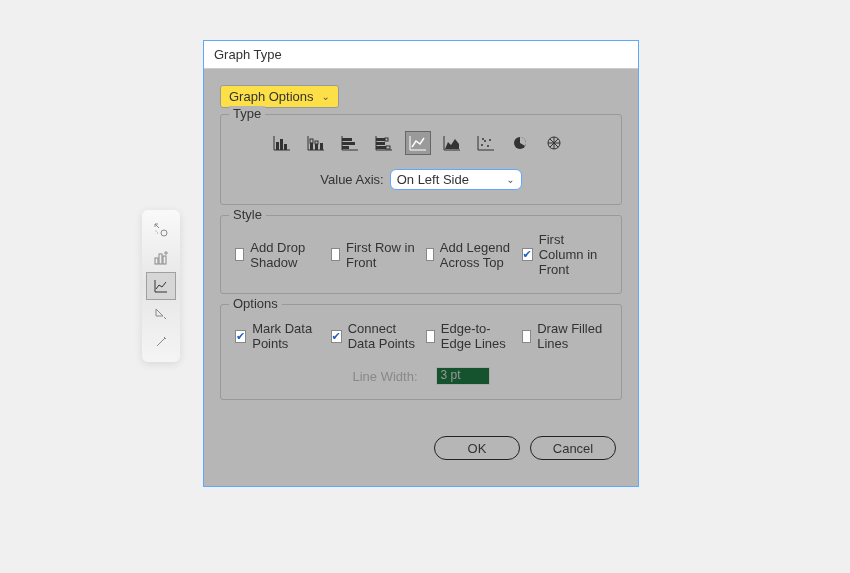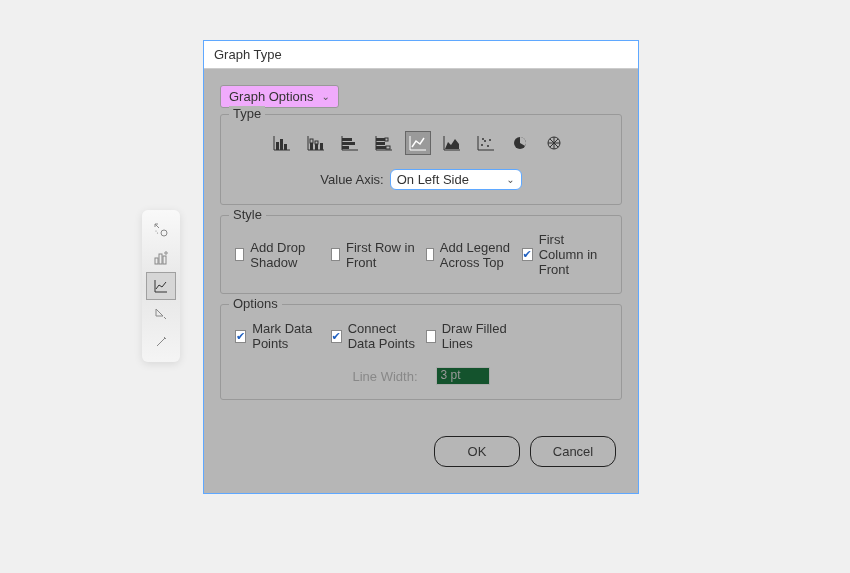--- a/index.html
+++ b/index.html
@@ -57,21 +57,21 @@
     align-items: center;
     font-size: 13px;
     border-bottom: 1px solid #ccc;
   }
   .body-area {
     padding: 16px;
   }
   .dropdown {
     display: inline-flex;
     align-items: center;
-    background: #f0abfc;
+    background: #fde047;
     border: 1px solid #999;
     border-radius: 3px;
     padding: 3px 8px;
     font-size: 13px;
     gap: 8px;
     margin-bottom: 6px;
   }
   .chev {
     font-size: 10px;
     color: #555;
@@ -178,21 +178,21 @@
     align-items: flex-start;
   }
   .buttons {
     display: flex;
     justify-content: flex-end;
     gap: 10px;
     padding: 26px 6px 10px;
   }
   .btn {
     width: 86px;
-    height: 31px;
+    height: 24px;
     border-radius: 12px;
     border: 1.5px solid #222;
     background: transparent;
     font-size: 13px;
     display: inline-flex;
     align-items: center;
     justify-content: center;
     cursor: pointer;
   }
   svg { display: block; }
@@ -360,20 +360,24 @@
         <label class="cb">
           <span class="box checked"></span>
           <span>Mark Data Points</span>
         </label>
         <label class="cb">
           <span class="box checked"></span>
           <span>Connect Data Points</span>
         </label>
         <label class="cb">
           <span class="box"></span>
+          <span>Edge-to-Edge Lines</span>
+        </label>
+        <label class="cb">
+          <span class="box"></span>
           <span>Draw Filled Lines</span>
         </label>
       </div>
       <div class="linewidth-row">
         <span>Line Width:</span>
         <span class="linewidth-input">
             <span>3 pt</span>
           </span>
       </div>
     </div>

